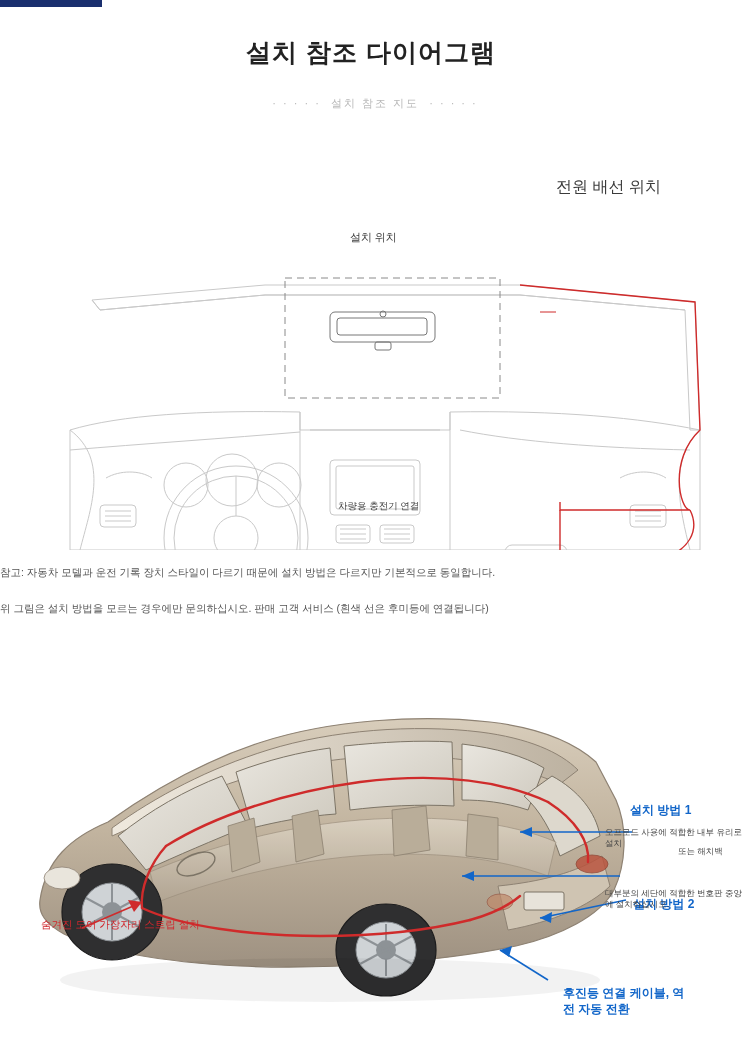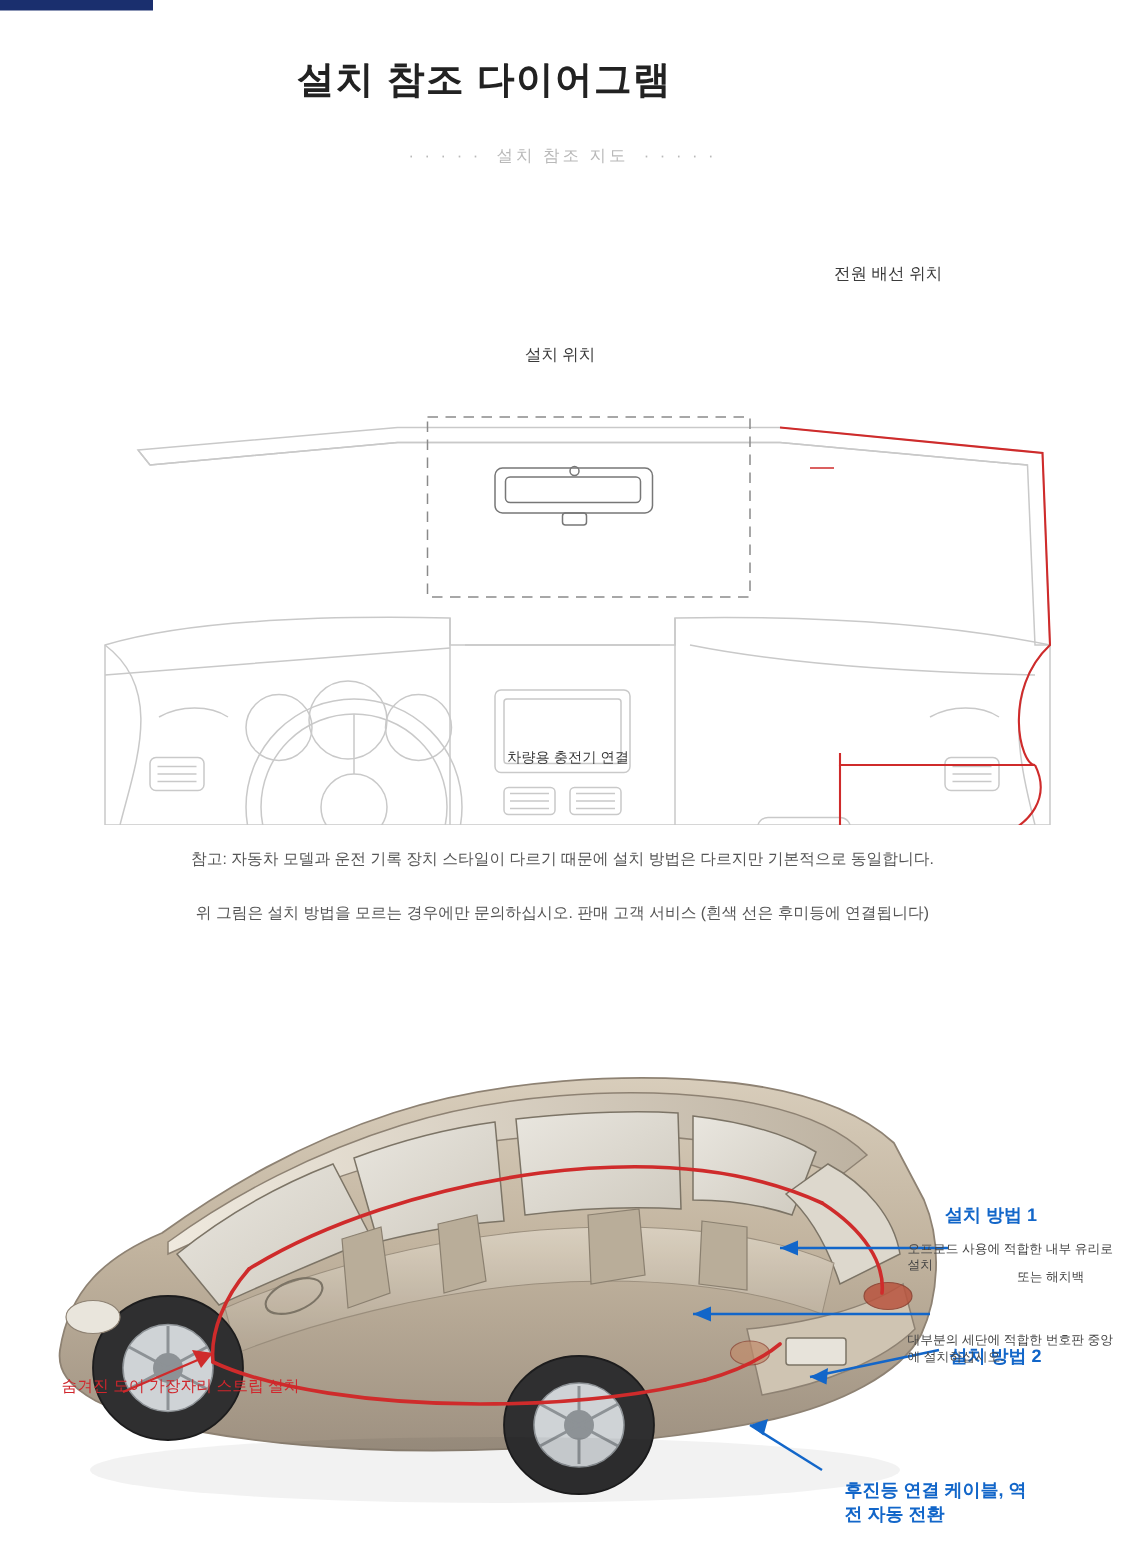--- a/index.html
+++ b/index.html
@@ -24,20 +24,21 @@
   .page-title {
     position: absolute;
     top: 36px;
     left: 0;
     width: 646px;
     text-align: center;
     font-size: 25px;
     font-weight: bold;
     color: #222;
     letter-spacing: 1px;
+    padding-left: 48px;
   }
   .page-subtitle {
     position: absolute;
     top: 96px;
     left: 0;
     width: 750px;
     text-align: center;
     font-size: 11px;
     color: #b9b9b9;
     letter-spacing: 2px;
@@ -47,21 +48,20 @@
     left: 0;
     top: 130px;
     width: 750px;
     height: 420px;
   }
   .diagram-wrap svg { display: block; }
 
   .note-line {
     position: absolute;
     width: 750px;
-    text-align: center;
     font-size: 10.5px;
     color: #555;
   }
   .note-1 { top: 566px; }
   .note-2 { top: 602px; }
 
   .photo-wrap {
     position: absolute;
     left: 0;
     top: 650px;
@@ -88,21 +88,21 @@
     font-weight: normal;
   }
   .c-method1 { left: 630px; top: 802px; text-align: right; }
   .c-method1-sub { left: 605px; top: 827px; width: 145px; }
   .c-method1-sub2 { left: 678px; top: 846px; }
   .c-method2 { left: 633px; top: 864px; margin-top: 32px; }
   .c-method2-sub { left: 605px; top: 888px; width: 145px; }
   .c-reverse { left: 563px; top: 985px; width: 130px; }
   .c-door { left: 14px; top: 917px; margin-left: 27px; }
   .c-charger { left: 338px; top: 500px; font-size: 9.5px; color: #3b3b3b; font-weight: normal; }
-  .c-power { left: 556px; top: 176px; font-size: 11px; color: #3b3b3b; font-weight: normal; }
+  .c-power { left: 556px; top: 176px; font-size: 16px; color: #3b3b3b; font-weight: normal; }
   .c-install-pos { left: 350px; top: 230px; font-size: 11px; color: #3b3b3b; font-weight: normal; font-family: Liberation Serif, serif; }
 </style>
 </head>
 <body>
 
 <div class="top-bar"></div>
 
 <div class="page-title">설치 참조 다이어그램</div>
 
 <div class="page-subtitle">

